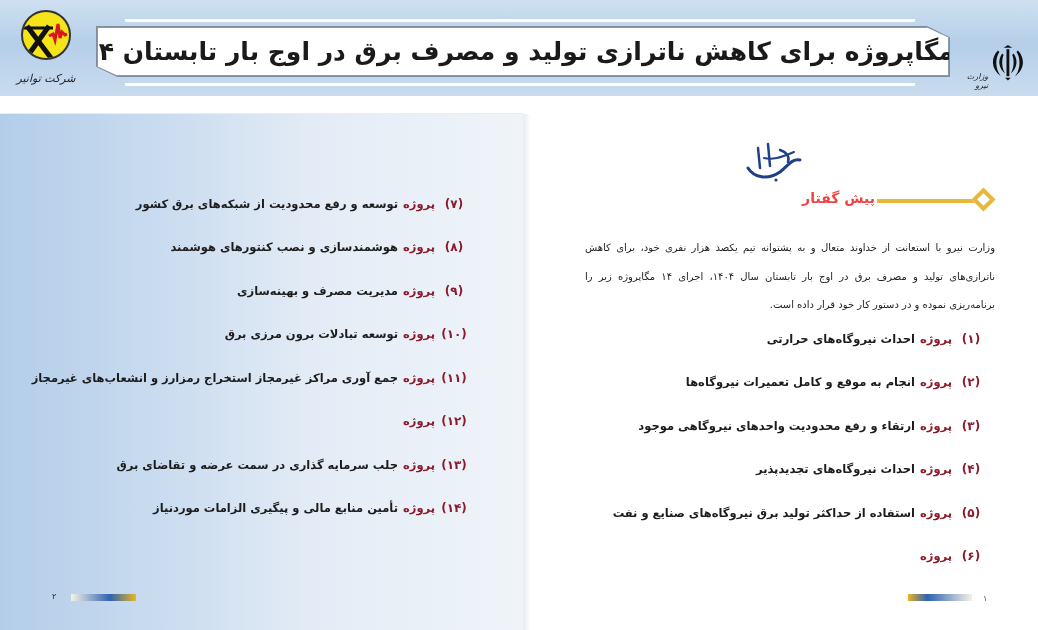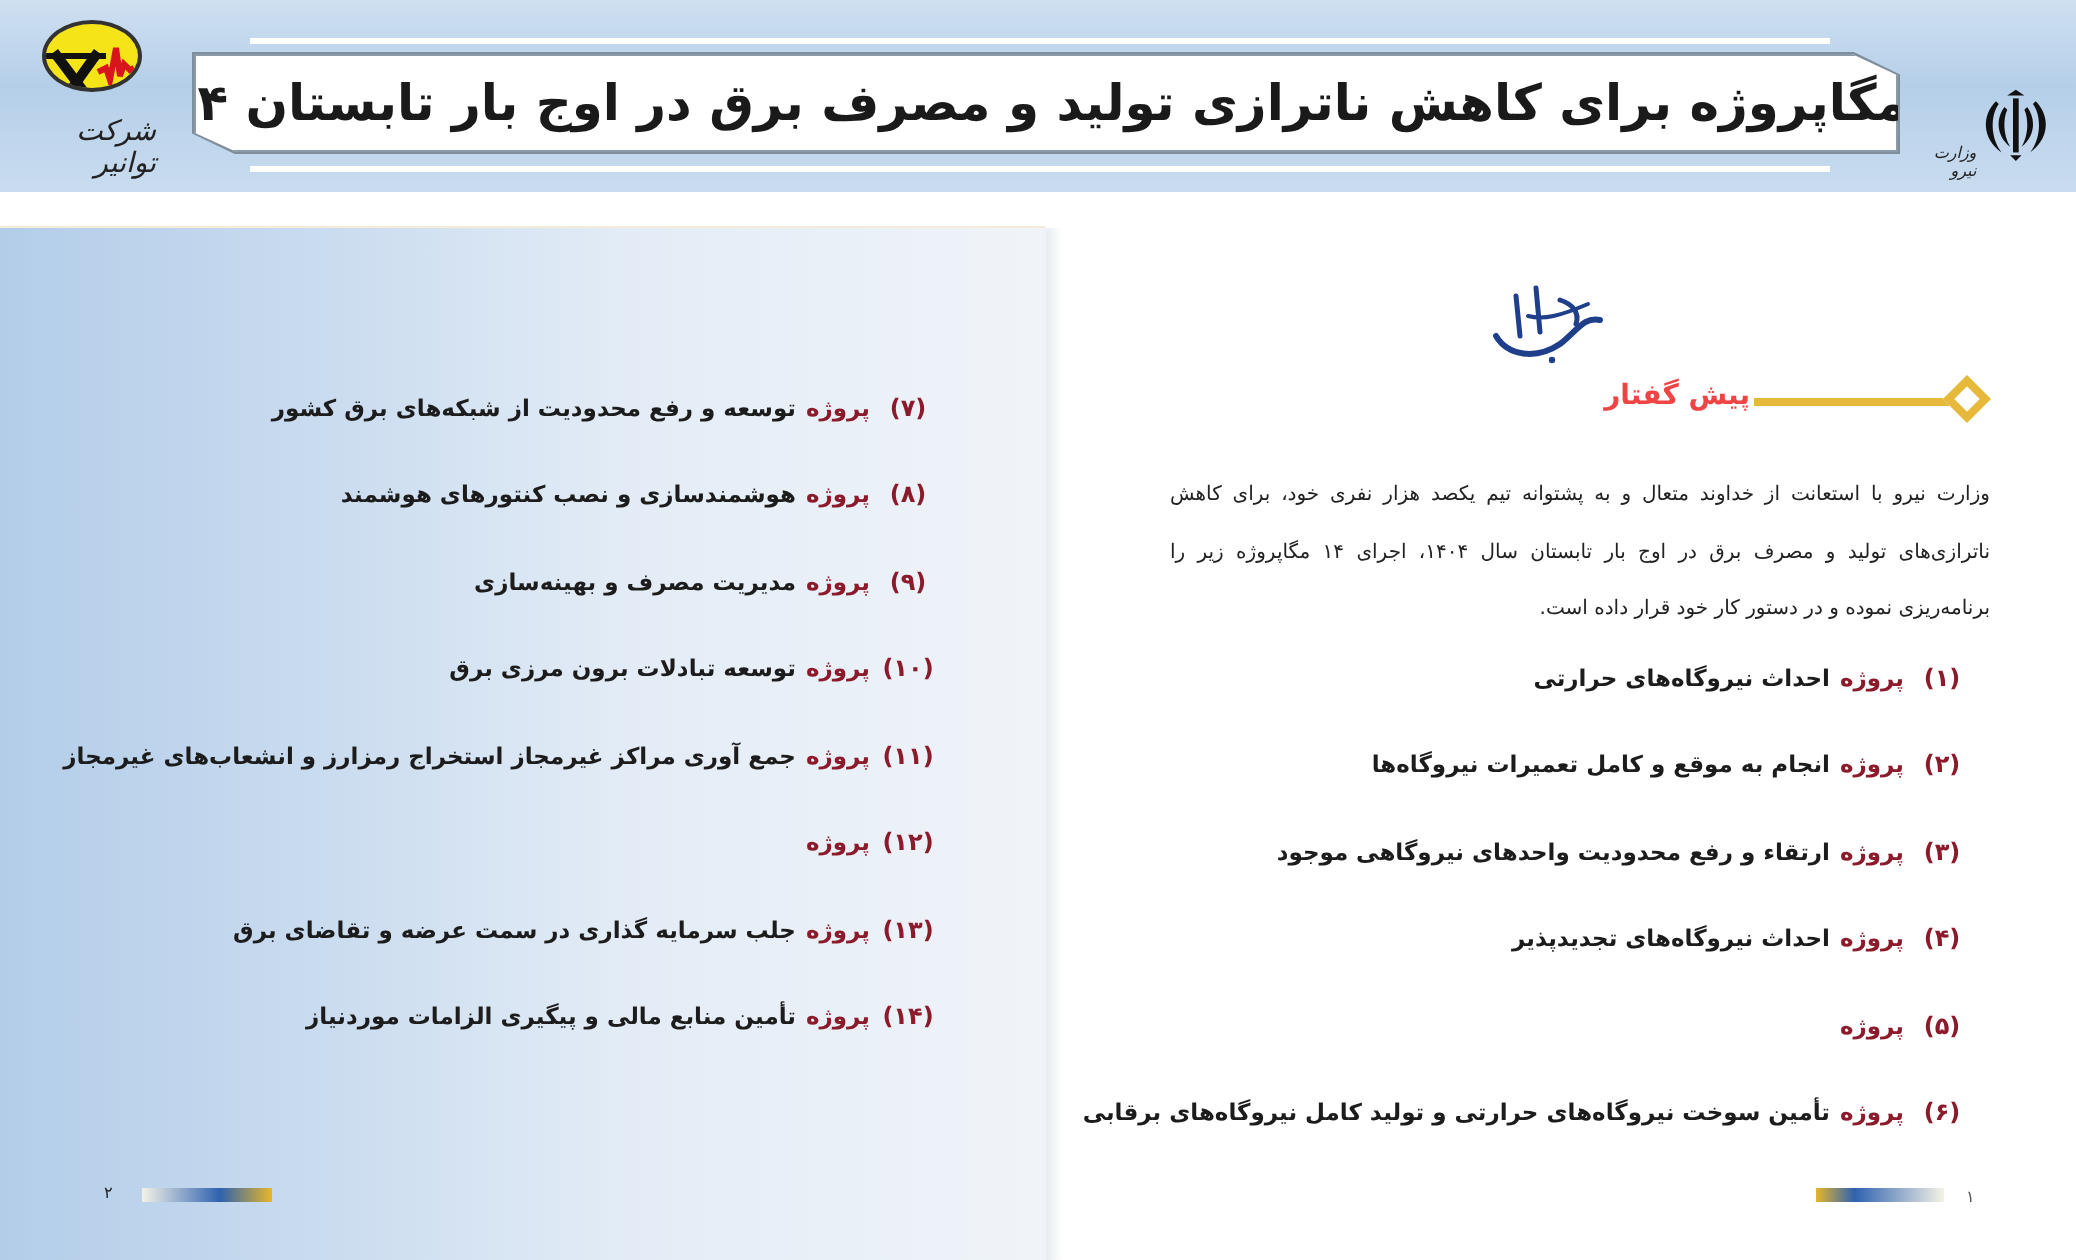--- a/index.html
+++ b/index.html
@@ -34,21 +34,21 @@
 
     .logo-tavanir {
       position: absolute; left: 14px; top: 10px; width: 64px; height: 80px;
       display: flex; flex-direction: column; align-items: center;
     }
     .logo-circle {
       width: 50px; height: 50px; border-radius: 50%; background: #f5e418; border: 2px solid #333;
       position: relative; overflow: hidden;
     }
     .logo-caption {
-      font-size: 14px; color: #222; margin-top: 12px; font-style: italic;
+      font-size: 11px; color: #222; margin-top: 12px; font-style: italic;
     }
     .logo-iran {
       position: absolute; left: 962px; top: 10px; width: 66px; height: 80px;
       display: flex; flex-direction: row; align-items: flex-end;
     }
     .logo-caption-2 {
       font-size: 8px; color: #222; margin-top: 2px; font-style: italic;
     }
 
     .left-panel {
@@ -183,25 +183,25 @@
   <span>ارتقاء و رفع محدودیت واحدهای نیروگاهی موجود</span>
 </div>
 <div class="proj-item" style="right:48px; top:462px;">
   <span class="proj-num">(۴)</span>
   <span class="proj-word">پروژه</span>
   <span>احداث نیروگاه‌های تجدیدپذیر</span>
 </div>
 <div class="proj-item" style="right:48px; top:506px;">
   <span class="proj-num">(۵)</span>
   <span class="proj-word">پروژه</span>
+  <span>استفاده از حداکثر تولید برق نیروگاه‌های صنایع و نفت</span>
 </div>
 <div class="proj-item" style="right:48px; top:549px;">
   <span class="proj-num">(۶)</span>
   <span class="proj-word">پروژه</span>
-  <span>تأمین سوخت نیروگاه‌های حرارتی و تولید کامل نیروگاه‌های برقابی</span>
 </div>
 
 <div class="proj-item" style="right:565px; top:197px;">
   <span class="proj-num">(۷)</span>
   <span class="proj-word">پروژه</span>
   <span>توسعه و رفع محدودیت از شبکه‌های برق کشور</span>
 </div>
 <div class="proj-item" style="right:565px; top:240px;">
   <span class="proj-num">(۸)</span>
   <span class="proj-word">پروژه</span>

